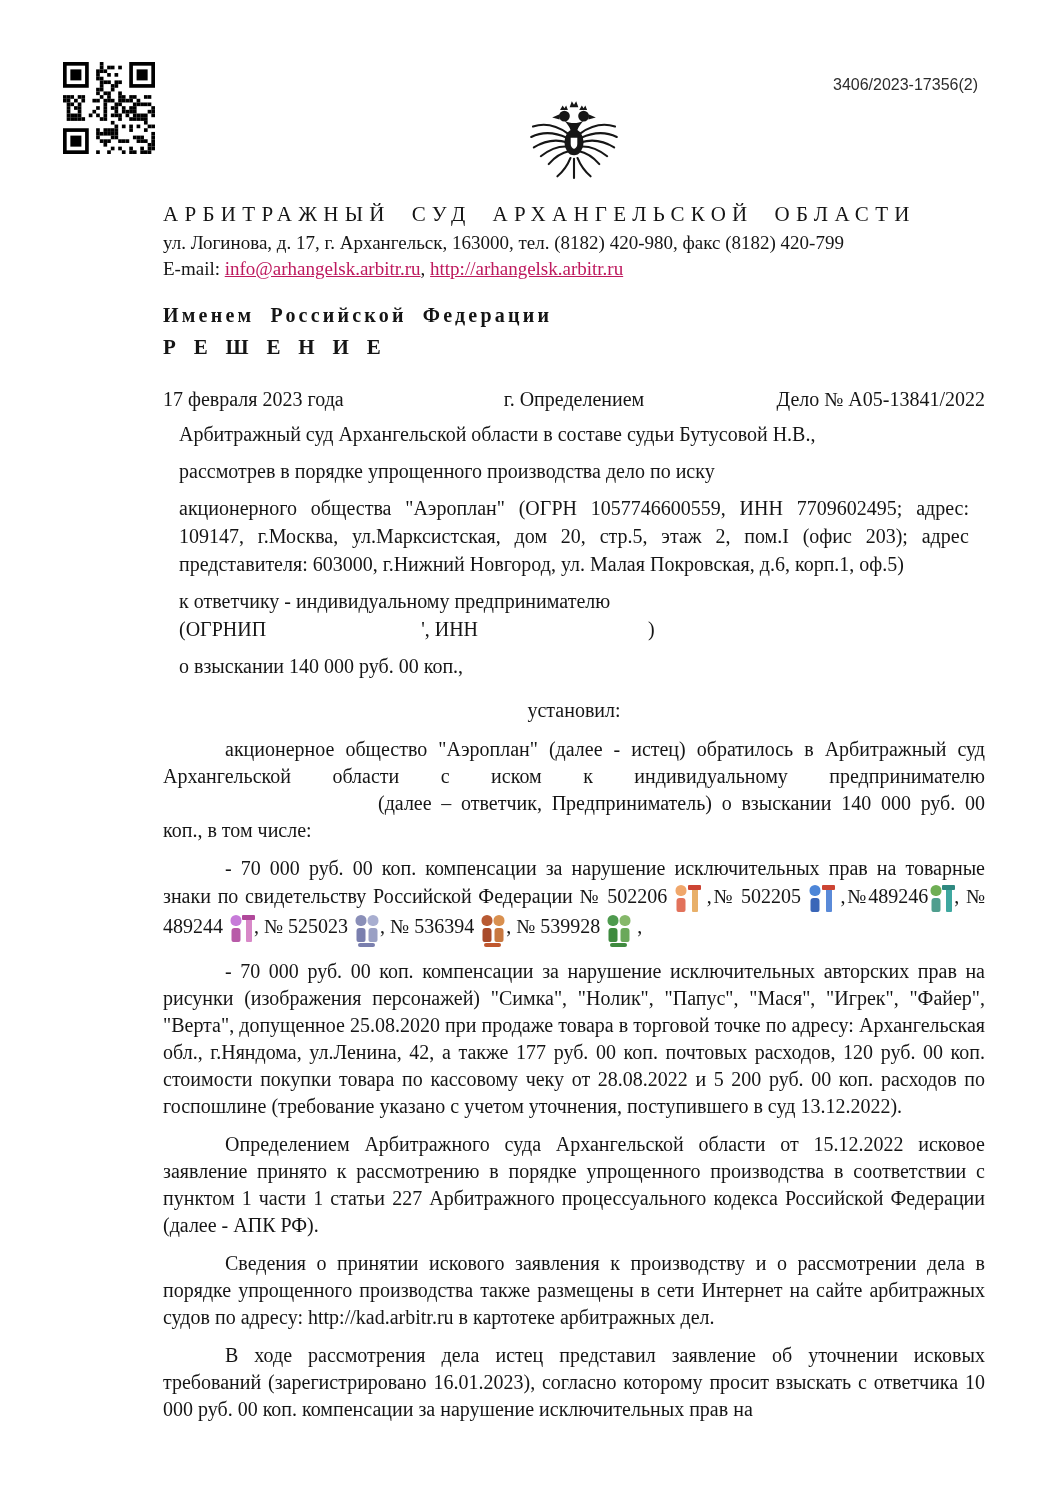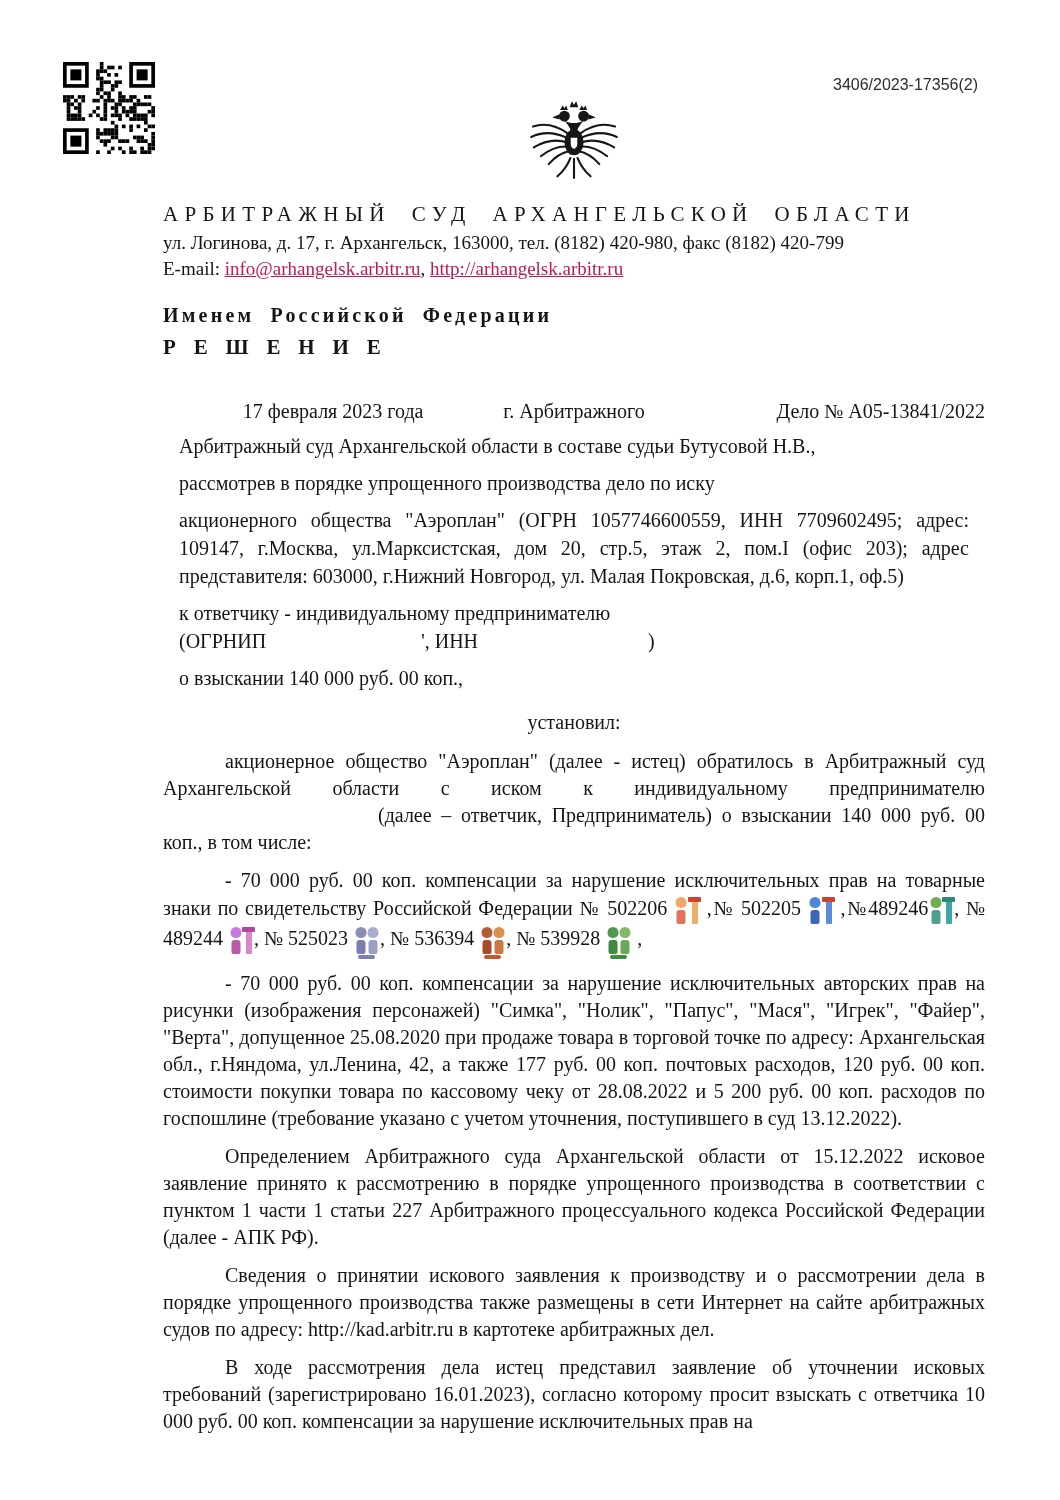--- a/index.html
+++ b/index.html
@@ -23,21 +23,21 @@
     margin-top:10px;
   }
   .court-address{font-size:19px;margin-top:5px;}
   .court-email{font-size:19px;margin-top:4px;}
   .court-email a{color:#be185d;text-decoration:underline;}
   .in-name{font-weight:bold;font-size:20px;letter-spacing:.16em;word-spacing:.4em;margin-top:24px;}
   .decision{font-weight:bold;font-size:21px;letter-spacing:.30em;margin-top:8px;}
   
   .case-line{
     display:grid;grid-template-columns:1fr auto 1fr;align-items:baseline;
-    margin-top:40px;font-size:20px;text-align:center;
+    margin-top:28px;font-size:20px;
   }
   .case-line .city{justify-self:center;}
   .case-line .num{justify-self:end;}
   
   p{font-size:20px;line-height:28px;margin:9px 0;}
   .intro p{margin:9px 16px;}
   .just{text-align:justify;}
   .prewrap{white-space:pre-wrap;}
   .redact{display:inline-block;height:1px;}
   .redact.w1{width:150px;}
@@ -304,21 +304,21 @@
 
   <div class="center court-name">АРБИТРАЖНЫЙ СУД АРХАНГЕЛЬСКОЙ ОБЛАСТИ</div>
   <div class="center court-address">ул. Логинова, д. 17, г. Архангельск, 163000, тел. (8182) 420-980, факс (8182) 420-799</div>
   <div class="center court-email"><span>E-mail: </span><a href="#">info@arhangelsk.arbitr.ru</a><span>, </span><a href="#">http://arhangelsk.arbitr.ru</a></div>
 
   <div class="center in-name">Именем Российской Федерации</div>
   <div class="center decision">Р Е Ш Е Н И Е</div>
 
   <div class="case-line">
     <span class="date">17 февраля 2023 года</span>
-    <span class="city">г. Арбитражного</span>
+    <span class="city">г. Определением</span>
     <span class="num">Дело № А05-13841/2022</span>
   </div>
 
   <div class="intro">
     <p>Арбитражный суд Архангельской области в составе судьи Бутусовой Н.В.,</p>
     <p>рассмотрев в порядке упрощенного производства дело по иску</p>
     <p class="just">акционерного общества "Аэроплан" (ОГРН 1057746600559, ИНН 7709602495; адрес: 109147, г.Москва, ул.Марксистская, дом 20, стр.5, этаж 2, пом.I (офис 203); адрес представителя: 603000, г.Нижний Новгород, ул. Малая Покровская, д.6, корп.1, оф.5)</p>
     <p class="prewrap"><span>к ответчику - индивидуальному предпринимателю
 (ОГРНИП </span><span class="redact w1"></span><span>', ИНН </span><span class="redact w2"></span><span>)</span></p>
     <p>о взыскании 140 000 руб. 00 коп.,</p>

